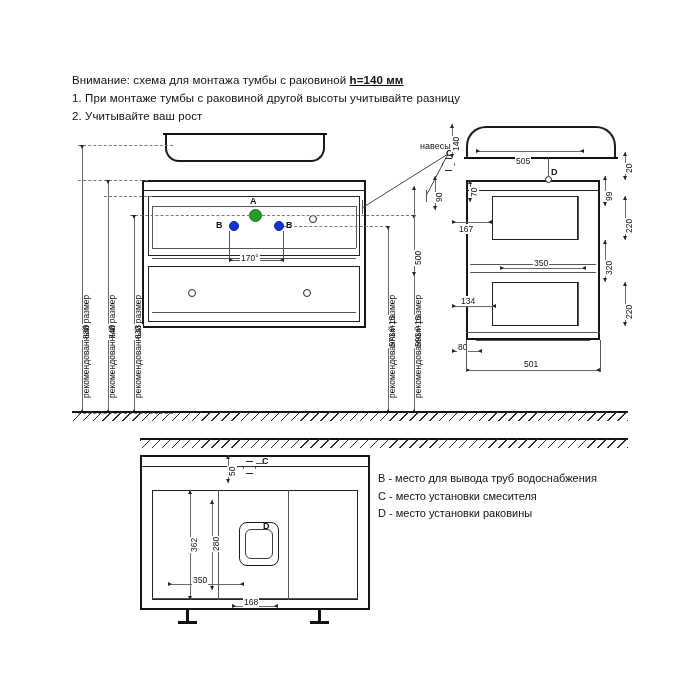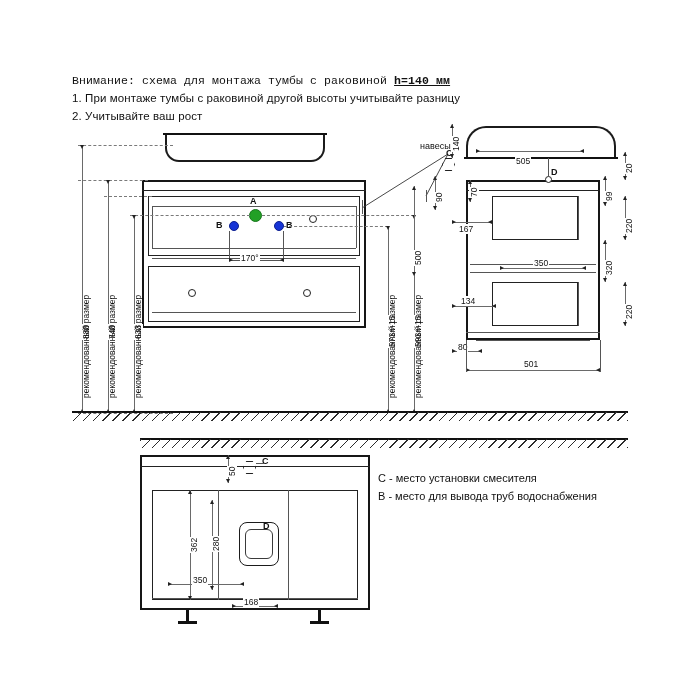--- a/index.html
+++ b/index.html
@@ -145,21 +145,21 @@
   
   .foot {
     background: #111;
   }
 </style>
 </head>
 <body>
 
 <div id="page">
 
-  <div class="abs note" style="left:72px; top:74px;font-family:Liberation Mono, monospace;">
+  <div class="abs note" style="left:72px; top:74px;">
     <span>Внимание: схема для монтажа тумбы с раковиной </span><span class="bold ul">h=140 мм</span>
   </div>
   <div class="abs note" style="left:72px; top:92px;">1. При монтаже тумбы с раковиной другой высоты учитывайте разницу</div>
   <div class="abs note" style="left:72px; top:110px;">2. Учитывайте ваш рост</div>
 
   <div class="abs sink-front" style="left:165px; top:134px; width:160px; height:28px;"></div>
   <div class="abs ln-h thick" style="left:163px; top:133px; width:164px;"></div>
 
   <div class="abs box2" style="left:142px; top:180px; width:224px; height:148px;"></div>
 
@@ -385,17 +385,18 @@
   <div class="abs arr arr-r" style="left:232px; top:603.5px;"></div>
   <div class="abs arr arr-l" style="left:274px; top:603.5px;"></div>
   <div class="abs dim-txt" style="left:243px; top:597px;">168</div>
 
   <div class="abs foot" style="left:186px; top:610px; width:3px; height:12px;"></div>
   <div class="abs foot" style="left:178px; top:621px; width:19px; height:3px;"></div>
   <div class="abs foot" style="left:318px; top:610px; width:3px; height:12px;"></div>
   <div class="abs foot" style="left:310px; top:621px; width:19px; height:3px;"></div>
 
   <div class="abs" style="left:378px; top:470px; width:260px;">
+    <div class="legend-item">B - место для вывода труб водоснабжения</div>
     <div class="legend-item">C - место установки смесителя</div>
-    <div class="legend-item">B - место для вывода труб водоснабжения</div>
+    <div class="legend-item">D - место установки раковины</div>
   </div>
 
 </div>
 
 </body></html>

